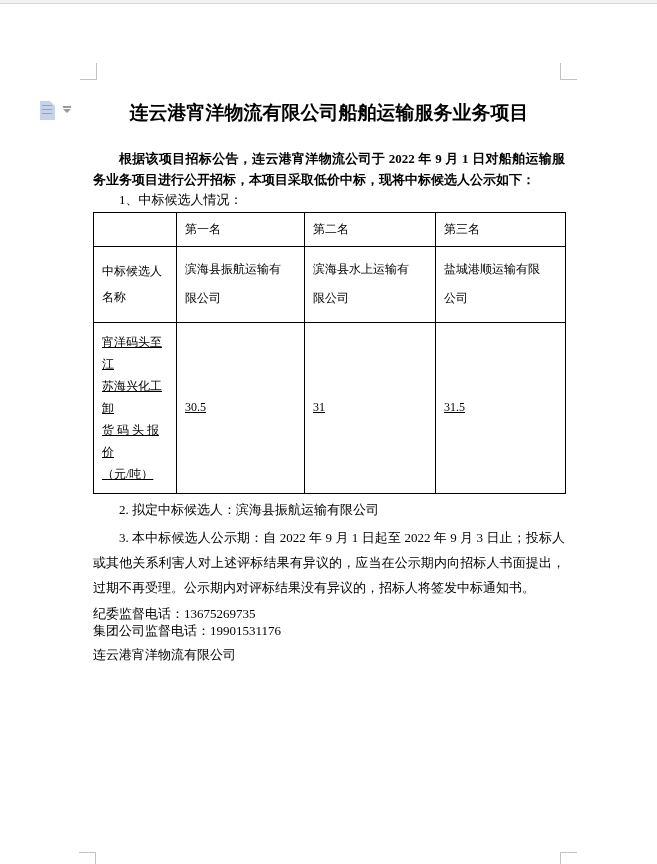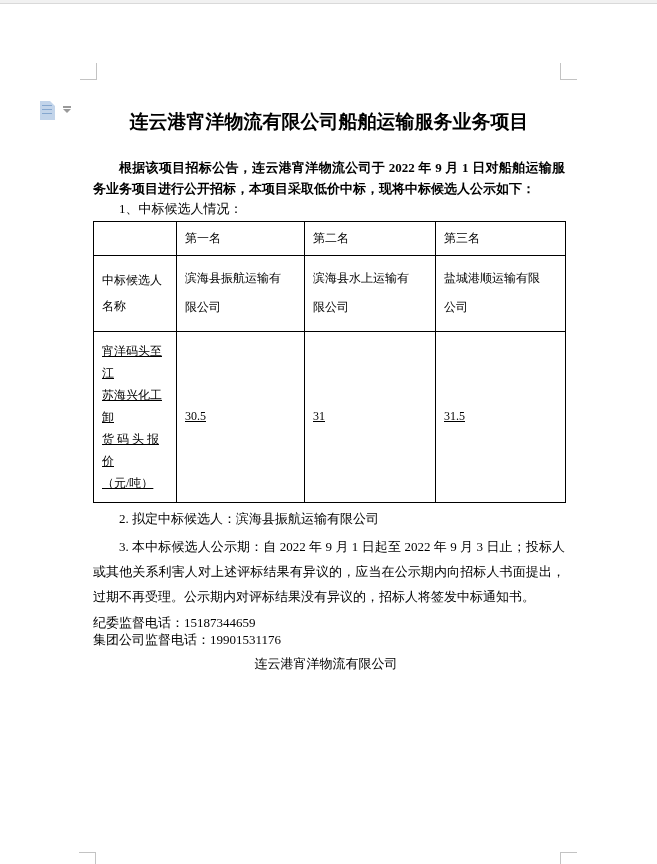--- a/index.html
+++ b/index.html
@@ -33,21 +33,21 @@
     background: repeating-linear-gradient(to bottom, #85a7cf 0 1px, transparent 1px 4px);
   }
   .paste-arrow { margin-left: 8px; margin-top: 5px; }
   .paste-arrow .bar { width: 8px; height: 2px; background: #9a9a9a; }
   .paste-arrow .tri {
     width: 0; height: 0; margin-top: 1px;
     border-left: 4px solid transparent; border-right: 4px solid transparent;
     border-top: 4px solid #9a9a9a;
   }
   
-  .doc { position: absolute; left: 93px; top: 10px; width: 472px; }
+  .doc { position: absolute; left: 93px; top: 1px; width: 472px; }
   .title {
     margin-top: 100px; font-size: 19px; font-weight: bold;
     text-align: center; line-height: 24px;
   }
   .subtitle {
     margin-top: 26px; font-size: 18px; font-weight: bold;
     text-align: center; line-height: 24px;
   }
   .intro {
     margin-top: 24px; font-size: 13px; line-height: 20.5px;
@@ -72,21 +72,21 @@
   }
   td.company { white-space: pre-line; line-height: 29px; }
   td.num { font-size: 13px; }
   .item2 { margin-top: 5px; font-size: 13px; line-height: 21px; text-indent: 2em; }
   .item3 {
     margin-top: 5px; font-size: 13px; line-height: 25px;
     text-align: justify; text-indent: 2em;
   }
   .phone { font-size: 13px; line-height: 17.5px; }
   .phone.first { margin-top: 5px; }
-  .sign { text-align: center; padding-right: 6px; font-size: 13px; line-height: 17px; }
+  .sign { text-align: left; padding-right: 6px; font-size: 13px; line-height: 17px; }
   .sign.company { margin-top: 6px; }
 </style>
 </head>
 <body>
 
 <div class="topbar"></div>
 
 <div class="crop tl"></div>
 <div class="crop tr"></div>
 <div class="crop bl"></div>
@@ -139,16 +139,16 @@
 （元/吨）</td>
         <td class="num">30.5</td>
         <td class="num">31</td>
         <td class="num">31.5</td>
       </tr>
     </tbody>
   </table>
 
   <p class="item2">2. 拟定中标候选人：滨海县振航运输有限公司</p>
   <p class="item3">3. 本中标候选人公示期：自 2022 年 9 月 1 日起至 2022 年 9 月 3 日止；投标人或其他关系利害人对上述评标结果有异议的，应当在公示期内向招标人书面提出，过期不再受理。公示期内对评标结果没有异议的，招标人将签发中标通知书。</p>
-  <p class="phone first">纪委监督电话：15187344659</p>
+  <p class="phone first">纪委监督电话：13675269735</p>
   <p class="phone">集团公司监督电话：19901531176</p>
   <p class="sign company">连云港宵洋物流有限公司</p>
 </div>
 
 </body></html>

